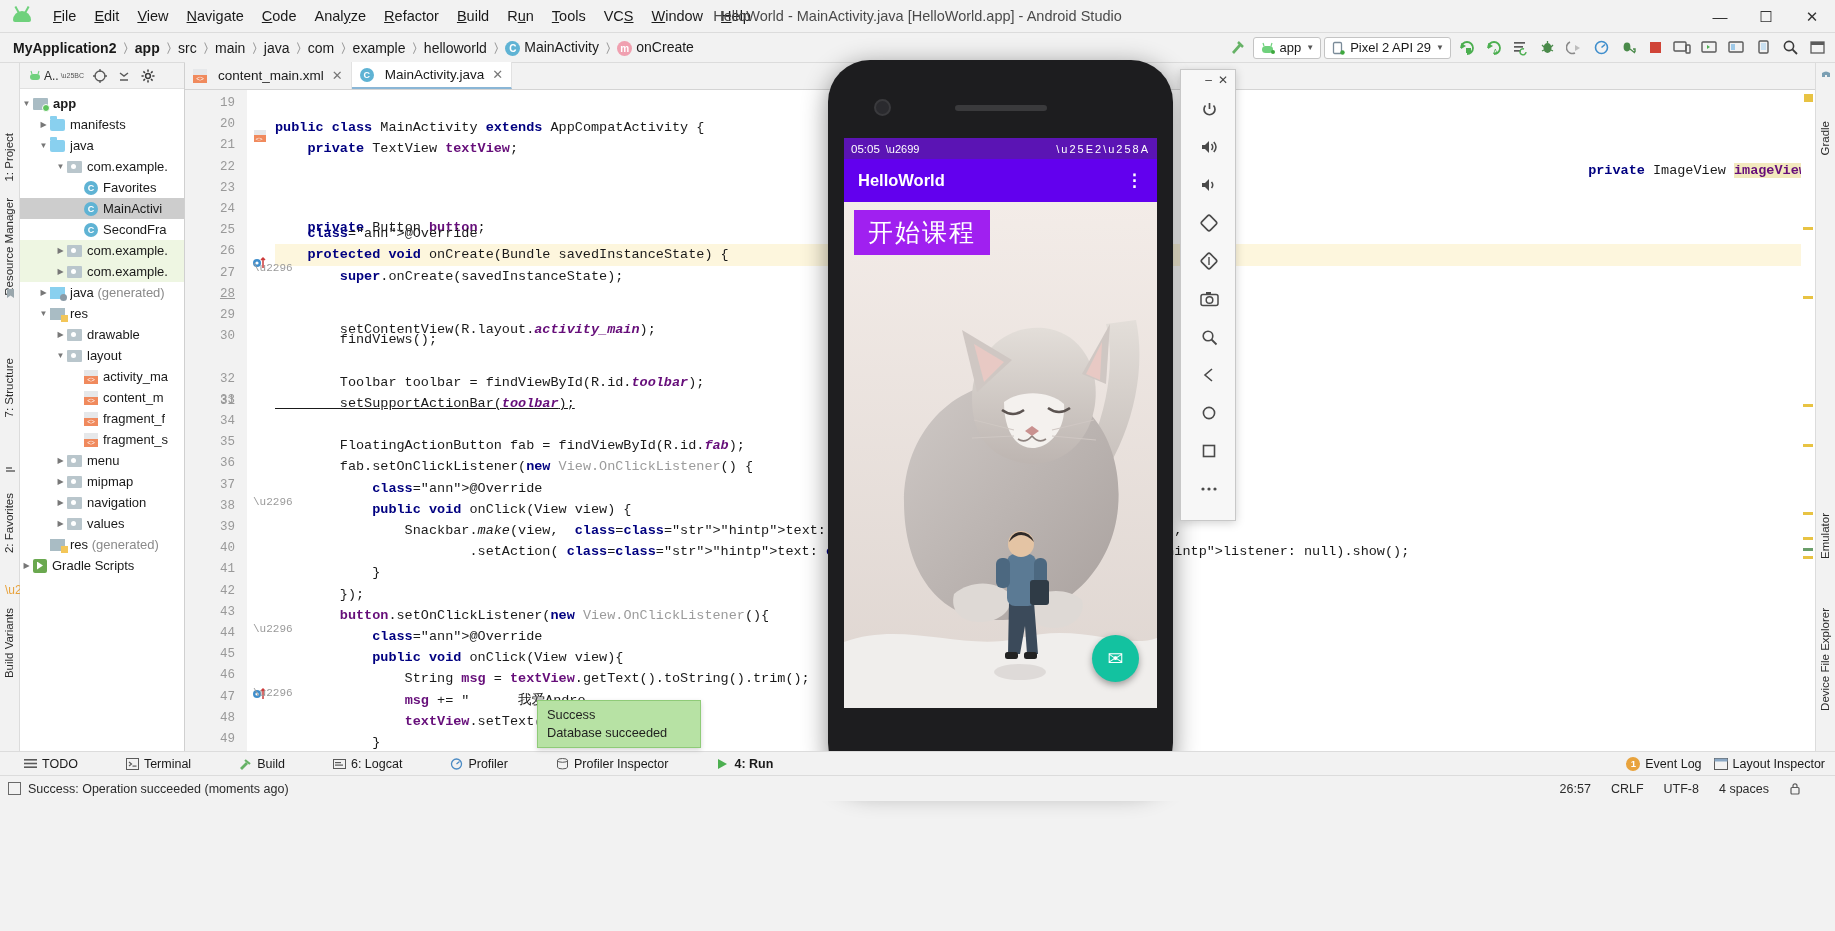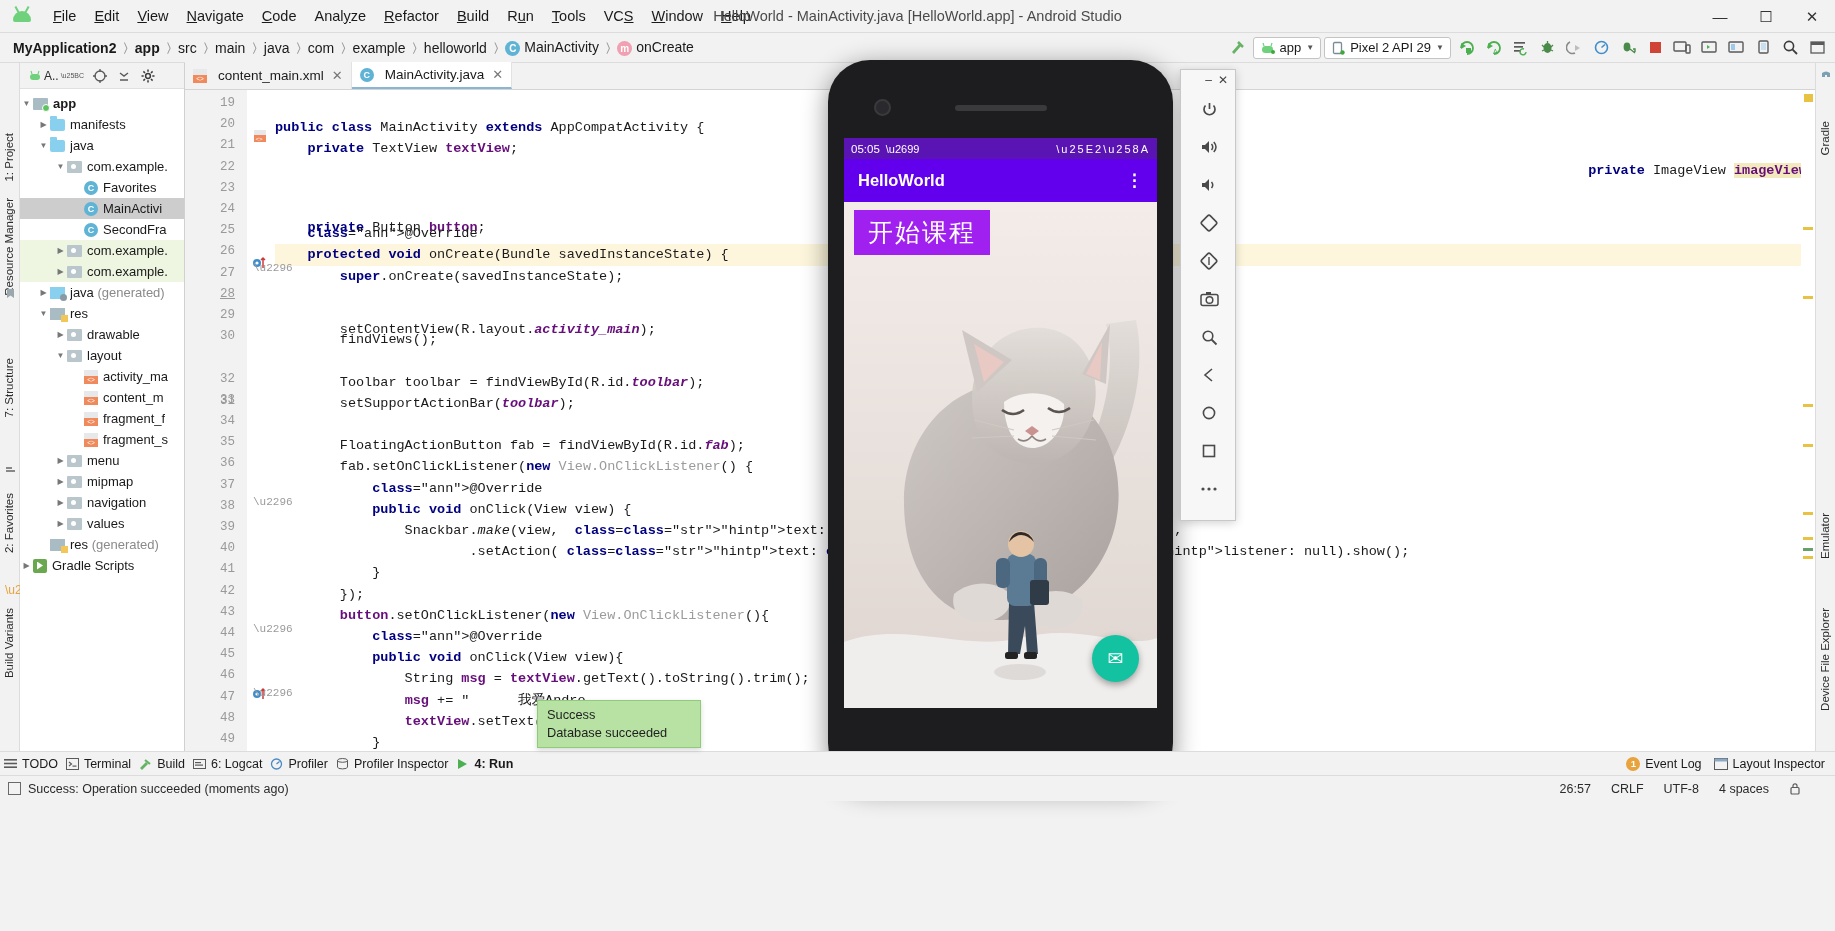--- a/index.html
+++ b/index.html
@@ -155,21 +155,21 @@
     border:1px solid #c8c8c8; box-shadow:0 2px 9px rgba(0,0,0,.18); }
   .emutool-head{ height:20px; display:flex; align-items:center; justify-content:flex-end;
     gap:6px; padding-right:7px; font-size:12px; color:#444; }
   .etb{ width:56px; height:38px; display:flex; align-items:center; justify-content:center;
     color:#4a4a4a; }
 
   
   .bottombar{ position:absolute; left:0; top:751px; width:1835px; height:24px;
     background:#f2f2f2; border-top:1px solid #dcdcdc; display:flex; align-items:center;
     font-size:12.5px; }
-  .bwin{ display:flex; align-items:center; gap:5px; padding:0 4px; height:24px; }
+  .bwin{ display:flex; align-items:center; gap:5px; padding:0 24px; height:24px; }
   .bwin.active{ font-weight:bold; }
   .bright{ margin-left:auto; display:flex; align-items:center; gap:12px; padding-right:10px; }
   .evtbadge{ width:14px; height:14px; border-radius:50%; background:#e8a33d; color:#fff;
     font-size:9.5px; display:flex; align-items:center; justify-content:center; font-weight:bold; }
 
   
   .statusbar{ position:absolute; left:0; top:775px; width:1835px; height:26px;
     background:#f2f2f2; border-top:1px solid #dcdcdc; display:flex; align-items:center;
     font-size:12.5px; color:#2b2b2b; }
   .sb-left{ display:flex; align-items:center; gap:7px; padding-left:8px; }
@@ -635,21 +635,21 @@
           <div class="cline" style="position: absolute; top: 90.8px; left: 0px; right: 0px; margin-top: 36px;">    <span class="kw">private</span> Button <span class="fieldv">button</span>;</div>
           <div class="cline" style="position: absolute; top: 112px; left: 0px; right: 0px;"></div>
           <div class="cline" style="position: absolute; top: 133.2px; left: 0px; right: 0px;">    <span <span="" class="kw">class</span>="ann"&gt;@Override</div>
           <div class="cline hl" style="position: absolute; top: 154.4px; left: 0px; right: 0px;">    <span class="kw">protected</span> <span class="kw">void</span> onCreate(Bundle savedInstanceState) {</div>
           <div class="cline" style="position: absolute; top: 175.6px; left: 0px; right: 0px;">        <span class="kw">super</span>.onCreate(savedInstanceState);</div>
           <div class="cline" style="position: absolute; top: 196.8px; left: 0px; right: 0px; margin-top: 32px;">        setContentView(R.layout.<span class="fieldv ital">activity_main</span>);</div>
           <div class="cline" style="position: absolute; top: 218px; left: 0px; right: 0px;"></div>
           <div class="cline" style="position: absolute; top: 239.2px; left: 0px; right: 0px;">        findViews();</div>
           <div class="cline" style="position: absolute; top: 260.4px; left: 0px; right: 0px;"></div>
           <div class="cline" style="position: absolute; top: 281.6px; left: 0px; right: 0px;">        Toolbar toolbar = findViewById(R.id.<span class="fieldv ital">toolbar</span>);</div>
-          <div class="cline" style="position: absolute; top: 302.8px; left: 0px; right: 8px;">        setSupportActionBar(<span class="fieldv ital">toolbar</span>);</div>
+          <div class="cline" style="position: absolute; top: 302.8px; left: 0px; right: 8px; text-decoration: underline;">        setSupportActionBar(<span class="fieldv ital">toolbar</span>);</div>
           <div class="cline" style="position: absolute; top: 324px; left: 0px; right: 0px;"></div>
           <div class="cline" style="position: absolute; top: 345.2px; left: 0px; right: 0px;">        FloatingActionButton fab = findViewById(R.id.<span class="fieldv ital">fab</span>);</div>
           <div class="cline" style="position: absolute; top: 366.4px; left: 0px; right: 0px;">        fab.setOnClickListener(<span class="kw">new</span> <span class="cmtgrey">View.OnClickListener</span>() {</div>
           <div class="cline" style="position: absolute; top: 387.6px; left: 0px; right: 0px;">            <span <span="" class="kw">class</span>="ann"&gt;@Override</div>
           <div class="cline" style="position: absolute; top: 408.8px; left: 0px; right: 0px;">            <span class="kw">public</span> <span class="kw">void</span> onClick(View view) {</div>
           <div class="cline" style="position: absolute; top: 430px; left: 0px; right: 0px;">                Snackbar.<span class="ital">make</span>(view,  <span <span="" class="kw">class</span>=<span <span="" class="kw">class</span>="str"&gt;"hintp"&gt;text: <span <span="" class="kw">class</span>="str"&gt;"Replace with your own action",</div>
           <div class="cline" style="position: absolute; top: 451.2px; left: 0px; right: 0px;">                        .setAction( <span <span="" class="kw">class</span>=<span <span="" class="kw">class</span>="str"&gt;"hintp"&gt;text: <span <span="" class="kw">class</span>="str"&gt;"Action",  <span <span="" class="kw">class</span>=<span <span="" class="kw">class</span>="str"&gt;"hintp"&gt;listener: null).show();</div>
           <div class="cline" style="position: absolute; top: 472.4px; left: 0px; right: 0px;">            }</div>
           <div class="cline" style="position: absolute; top: 493.6px; left: 0px; right: 0px;">        });</div>
           <div class="cline" style="position: absolute; top: 514.8px; left: 0px; right: 0px;">        <span class="fieldv">button</span>.setOnClickListener(<span class="kw">new</span> <span class="cmtgrey">View.OnClickListener</span>(){</div>

